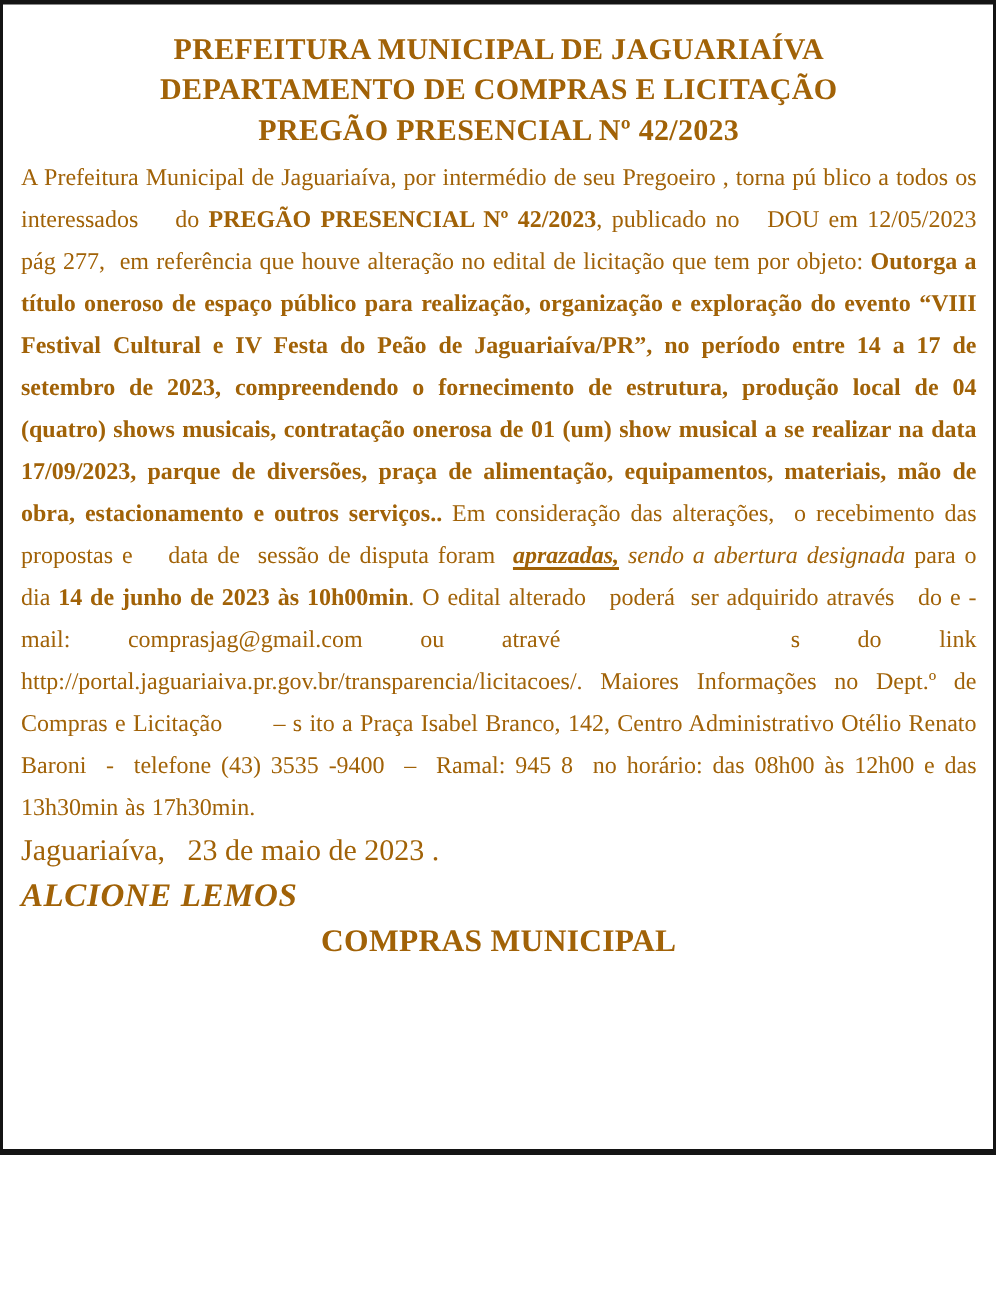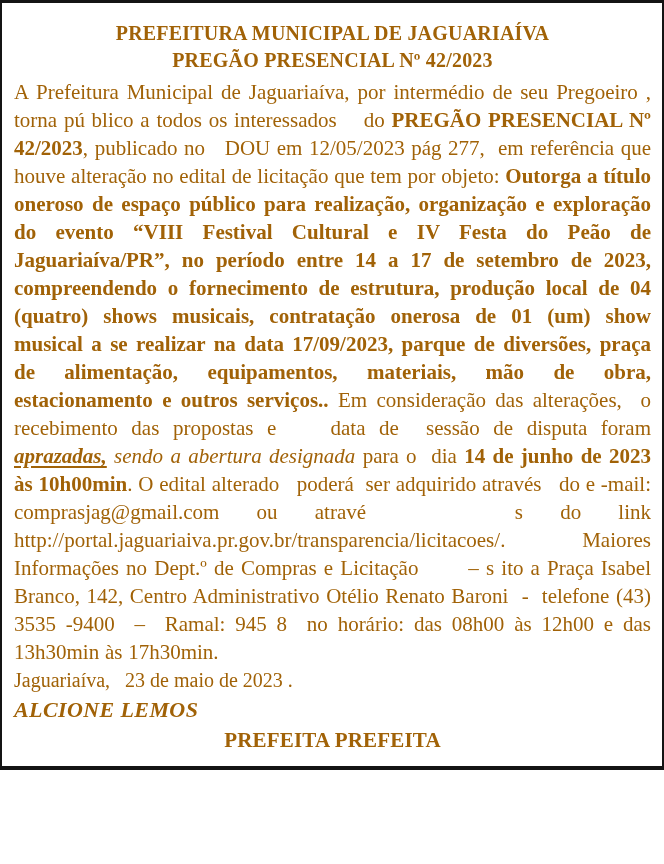--- a/index.html
+++ b/index.html
@@ -27,21 +27,21 @@
   }
   .header-line {
     font-size: 20px;
     line-height: 27px;
     font-weight: 700;
     letter-spacing: 0.2px;
     white-space: pre-wrap;
   }
   .doc-body {
     margin: 4px 0 0 0;
-    font-size: 21px;
+    font-size: 16px;
     line-height: 28px;
     text-align: justify;
     white-space: pre-wrap;
     word-spacing: 0.5px;
   }
   .run { font-style: normal; font-weight: 400; }
   .run.bold { font-weight: 700; }
   .run.italic { font-style: italic; }
   .run.bold-italic-underline {
     font-weight: 700;
@@ -72,24 +72,25 @@
     letter-spacing: 0.2px;
   }
 </style>
 </head>
 <body>
 
 <div class="page">
 
   <header class="doc-header">
     <div class="header-line">PREFEITURA MUNICIPAL DE JAGUARIAÍVA</div>
+      <div class="header-line">DEPARTAMENTO DE COMPRAS E LICITAÇÃO</div>
       <div class="header-line">PREGÃO PRESENCIAL Nº 42/2023</div>
   </header>
 
   <p class="doc-body"><span class="run regular">A Prefeitura Municipal de Jaguariaíva, por intermédio de seu Pregoeiro , torna pú blico a todos os interessados    do </span><span class="run bold">PREGÃO PRESENCIAL Nº 42/2023</span><span class="run regular">, publicado no   DOU em 12/05/2023 pág 277,  em referência que houve alteração no edital de licitação que tem por objeto: </span><span class="run bold">Outorga a título oneroso de espaço público para realização, organização e exploração do evento “VIII Festival Cultural e IV Festa do Peão de Jaguariaíva/PR”, no período entre 14 a 17 de setembro de 2023, compreendendo o fornecimento de estrutura, produção local de 04 (quatro) shows musicais, contratação onerosa de 01 (um) show musical a se realizar na data 17/09/2023, parque de diversões, praça de alimentação, equipamentos, materiais, mão de obra, estacionamento e outros serviços..</span><span class="run regular"> Em consideração das alterações,  o recebimento das propostas e    data de  sessão de disputa foram  </span><span class="run bold-italic-underline">aprazadas,</span><span class="run italic"> sendo a abertura designada </span><span class="run regular">para o  dia </span><span class="run bold">14 de junho de 2023 às 10h00min</span><span class="run regular">. O edital alterado   poderá  ser adquirido através   do e -mail: comprasjag@gmail.com ou atravé    s do link     http://portal.jaguariaiva.pr.gov.br/transparencia/licitacoes/. Maiores Informações no Dept.º de Compras e Licitação       – s ito a Praça Isabel Branco, 142, Centro Administrativo Otélio Renato Baroni  -  telefone (43) 3535 -9400  –  Ramal: 945 8  no horário: das 08h00 às 12h00 e das 13h30min às 17h30min.</span></p>
 
   <div class="date-line">Jaguariaíva,   23 de maio de 2023 .</div>
 
   <div class="signatory-name">ALCIONE LEMOS</div>
 
-  <div class="signatory-title">PREFEITA PREFEITA</div>
+  <div class="signatory-title">COMPRAS MUNICIPAL</div>
 
 </div>
 
 </body></html>

